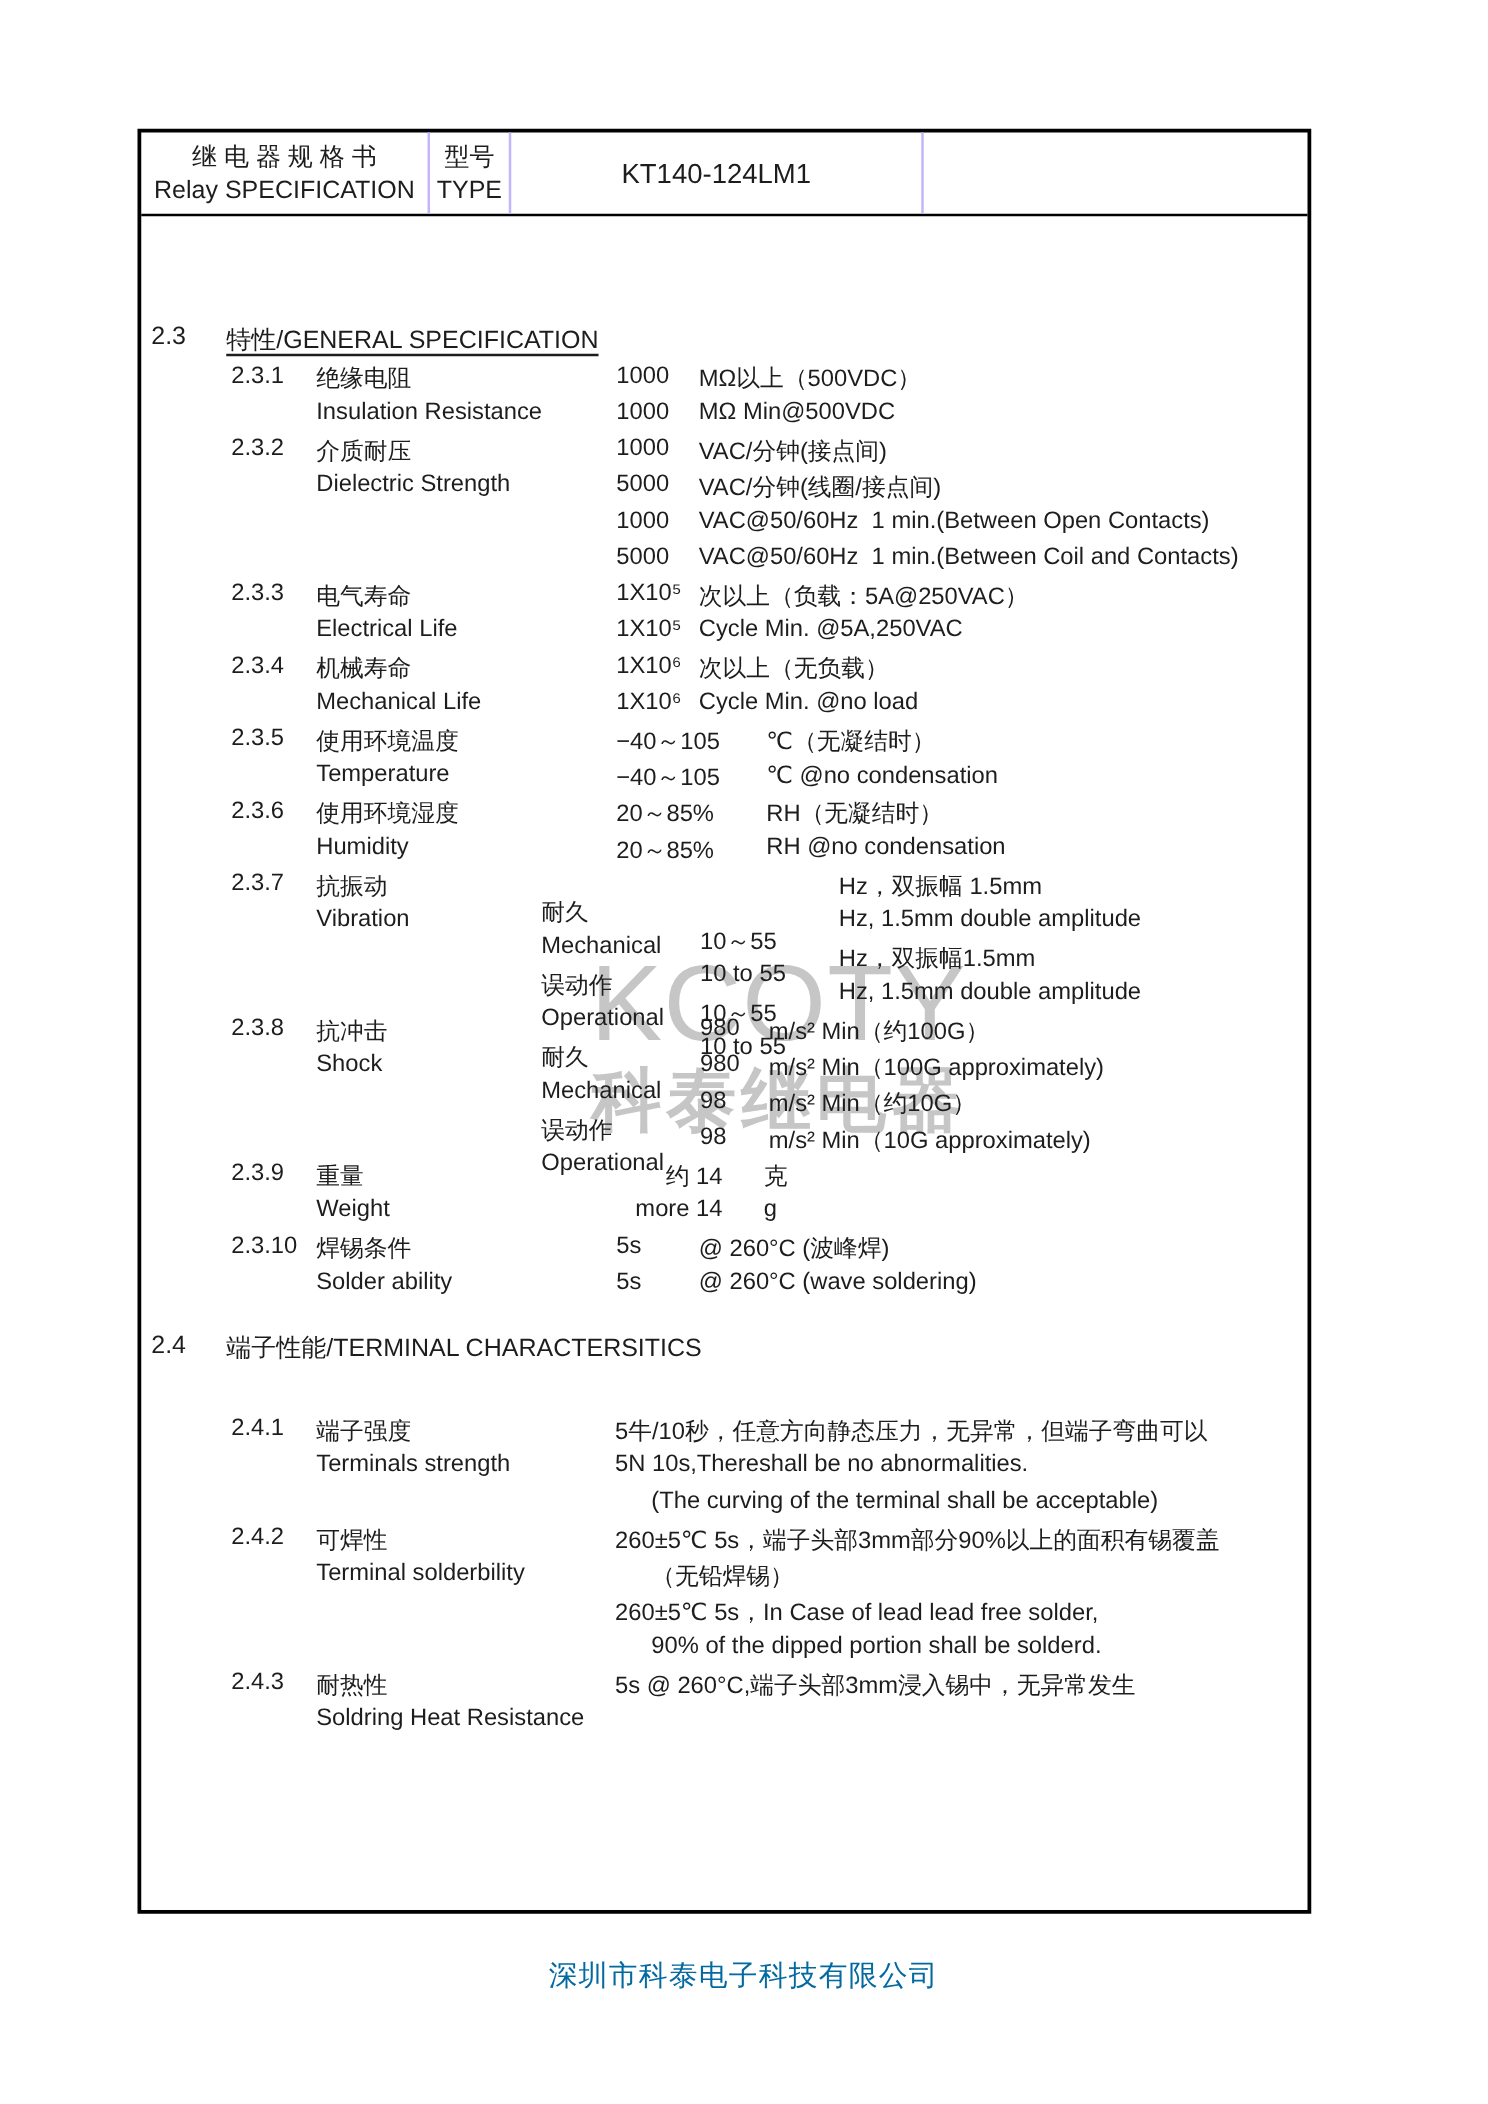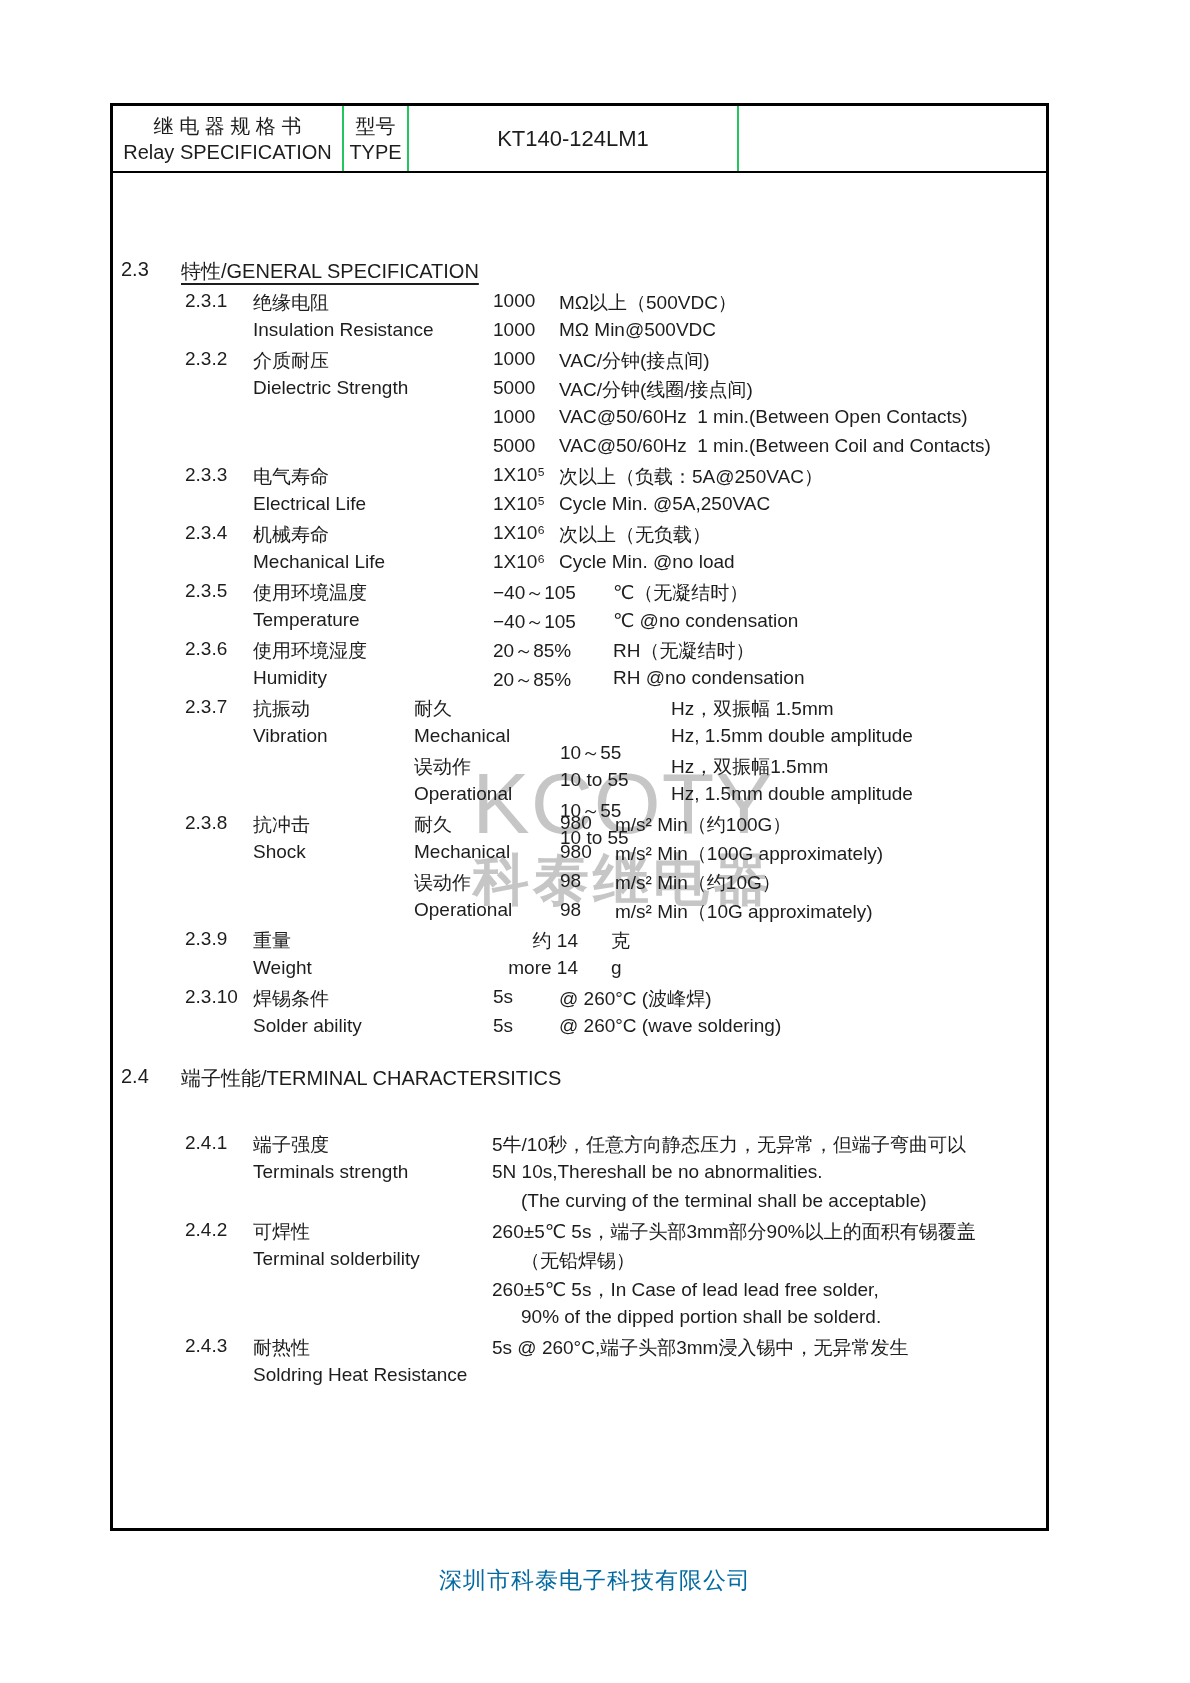--- a/index.html
+++ b/index.html
@@ -3,38 +3,38 @@
 <meta charset="utf-8">
 <style>
   html,body{margin:0;padding:0;background:#ffffff;}
   .page{position:relative;width:1190px;height:1683px;background:#ffffff;overflow:hidden;
         font-family:"Liberation Sans","DejaVu Sans",sans-serif;color:#1d1d1d;}
   .box{position:absolute;left:110px;top:103px;width:939px;height:1428px;
        border:3px solid #000;box-sizing:border-box;background:transparent;}
   
   .hdr{display:grid;grid-template-columns:231px 65px 330px 149px 1fr;height:65px;
        border-bottom:2px solid #000;}
-  .hcell{border-right:2px solid #22c55e;display:flex;flex-direction:column;justify-content:center;
+  .hcell{border-right:2px solid #c4b5fd;display:flex;flex-direction:column;justify-content:center;
          align-items:center;text-align:center;overflow:visible;}
   .hcell:last-child{border-right:none;}
   .hzh{font-size:20px;line-height:1.3;white-space:pre;}
   .hen{font-size:20px;line-height:1.3;white-space:pre;}
   .hval{font-size:22px;white-space:pre;}
   
   .sec-h{position:absolute;left:0;height:28px;font-size:20px;z-index:1;width:100%;}
   .sh-num{position:absolute;left:8px;white-space:pre;}
   .sh-title{position:absolute;left:68px;white-space:pre;}
   .u{text-decoration:underline;text-underline-offset:5px;}
   
   .lines{position:absolute;left:0;right:0;z-index:1;font-size:19px;}
   .ln{position:relative;height:29px;}
   .ln span{position:absolute;top:0;white-space:pre;}
   .ln .num{left:72px;}
   .ln .label{left:140px;}
-  .ln .sub{left:301px;}
+  .ln .sub{left:320px;margin-top:21px;}
   .p  .val{left:380px;}  .p  .desc{left:446px;}
   .pw .val{left:380px;}  .pw .desc{left:500px;}
   .s  .val{left:447px;margin-top:44px;}  .s  .desc{left:558px;}
   .sk .val{left:447px;}  .sk .desc{left:502px;}
   .w  .val{left:365px;width:100px;text-align:right;} .w .desc{left:498px;}
   .d  .desc{left:379px;}
   .di .desc{left:408px;}
   
   .wm{position:absolute;left:295px;top:652px;width:430px;text-align:center;color:#c6c6c6;
       z-index:0;user-select:none;}

